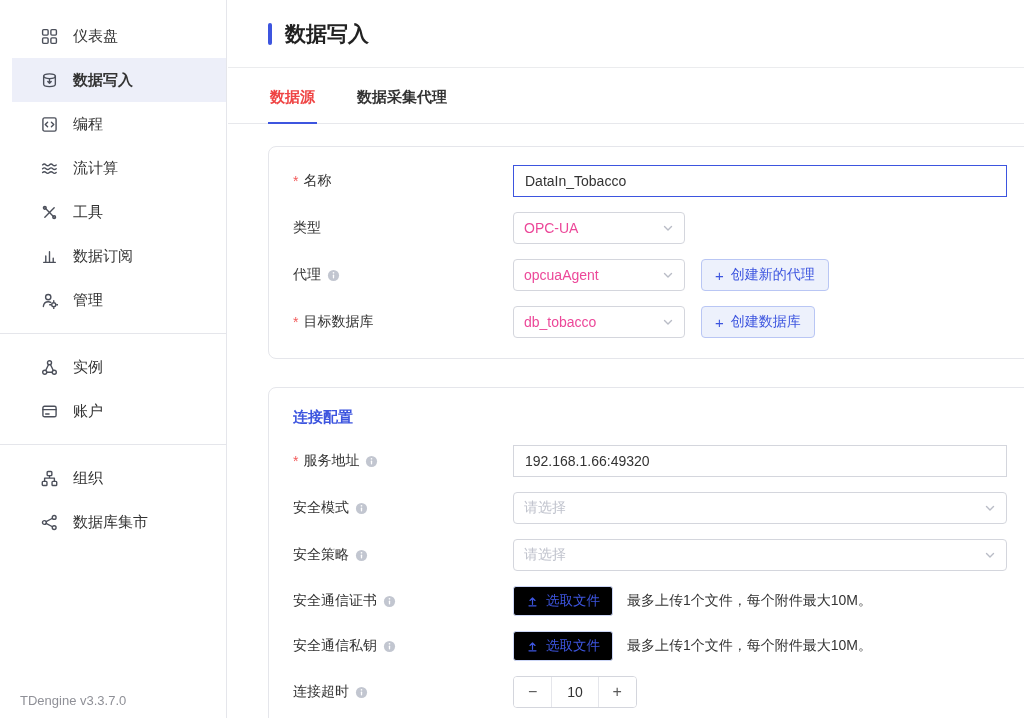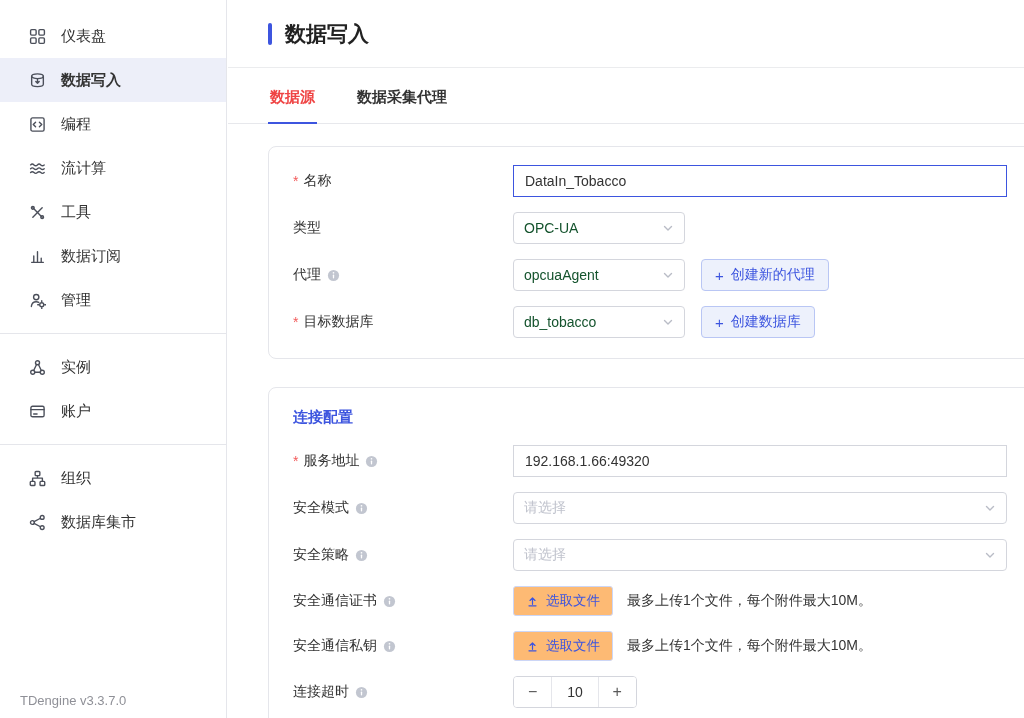--- a/index.html
+++ b/index.html
@@ -11,21 +11,21 @@
 
   
   .sidebar {
     position:fixed; left:0; top:0; width:227px; height:718px;
     background:#fff; border-right:1px solid #e5e6eb;
     display:flex; flex-direction:column; padding-top:14px;
   }
   .nav-item {
     display:flex; align-items:center; gap:15px;
     height:44px; padding:0 14px 0 28px;
-    font-size:15px; color:#333; cursor:pointer; flex:0 0 auto;
+    font-size:15px; color:#333; cursor:pointer; flex:0 0 auto;margin-left:12px;
   }
   .nav-item.active { background:#edeff9; font-weight:bold; }
   .nav-icon { width:18px; height:18px; display:flex; align-items:center; justify-content:center; flex:0 0 18px; }
   .nav-icon svg { width:17px; height:17px; stroke:#4b4f5a; fill:none; stroke-width:1.3; stroke-linecap:round; stroke-linejoin:round; }
   .nav-divider { height:1px; background:#e5e6eb; margin:11px 0; flex:0 0 1px; }
   .version { margin-top:auto; padding:10px 0 10px 20px; color:#8f9097; font-size:13px; }
 
   
   .main { margin-left:228px; }
   .page-header {
@@ -65,35 +65,35 @@
     font-family:"Liberation Sans", "DejaVu Sans", sans-serif;
   }
   .text-input.focused { border:1px solid #3d55df; }
 
   .select {
     height:32px; width:172px; border:1px solid #d4d6dd; border-radius:4px;
     display:flex; align-items:center; justify-content:space-between;
     padding:0 10px; background:#fff; cursor:pointer;
   }
   .select.wide { width:494px;text-align:right; }
-  .select .sel-val { font-size:14px; color:#14532d; }
+  .select .sel-val { font-size:14px; color:#ec4899; }
   .select .sel-val.placeholder { color:#c0c3cd; }
   .chevron svg { width:12px; height:12px; display:block; }
 
   .btn-create {
     height:32px; margin-left:16px; padding:0 13px;
     background:#edf1fc; border:1px solid #b9c6f4; border-radius:4px;
     color:#3d55df; font-size:14px; display:inline-flex; align-items:center; gap:7px;
     cursor:pointer; font-family:inherit;
   }
   .btn-create .plus-glyph { font-size:15px; line-height:1; }
 
   .btn-upload {
     height:30px; padding:0 12px;
-    background:#fdba74; border:1px solid #ccd6f6; border-radius:3px;
+    background:#000000; border:1px solid #ccd6f6; border-radius:3px;
     color:#3d55df; font-size:13.5px; display:inline-flex; align-items:center; gap:7px;
     cursor:pointer; font-family:inherit;
   }
   .upload-hint { margin-left:14px; font-size:14px; color:#333; }
 
   .section-title { color:#3d55df; font-size:15px; font-weight:bold; margin:2px 0 18px; }
 
   .stepper {
     display:flex; width:124px; height:32px;
     border:1px solid #d4d6dd; border-radius:4px; overflow:hidden; background:#fff;

